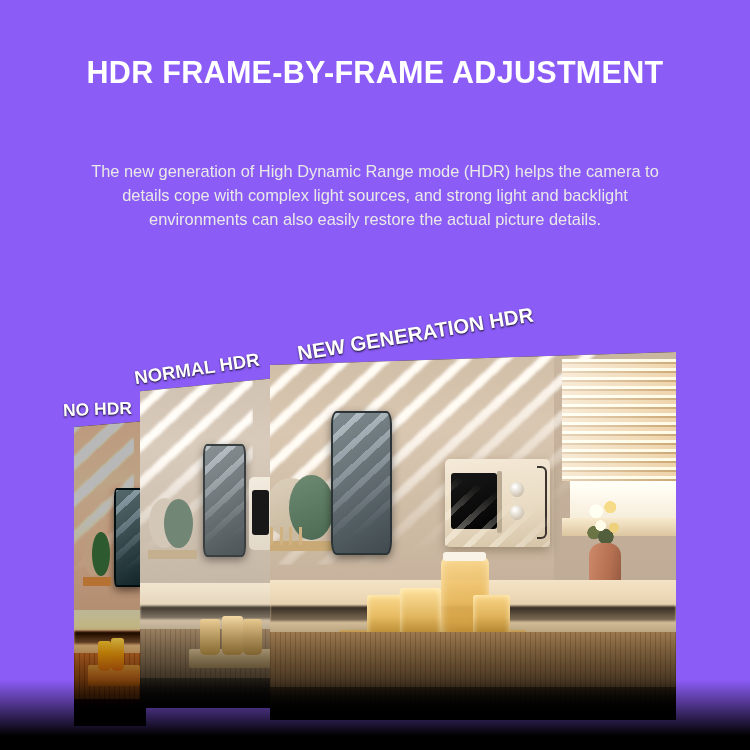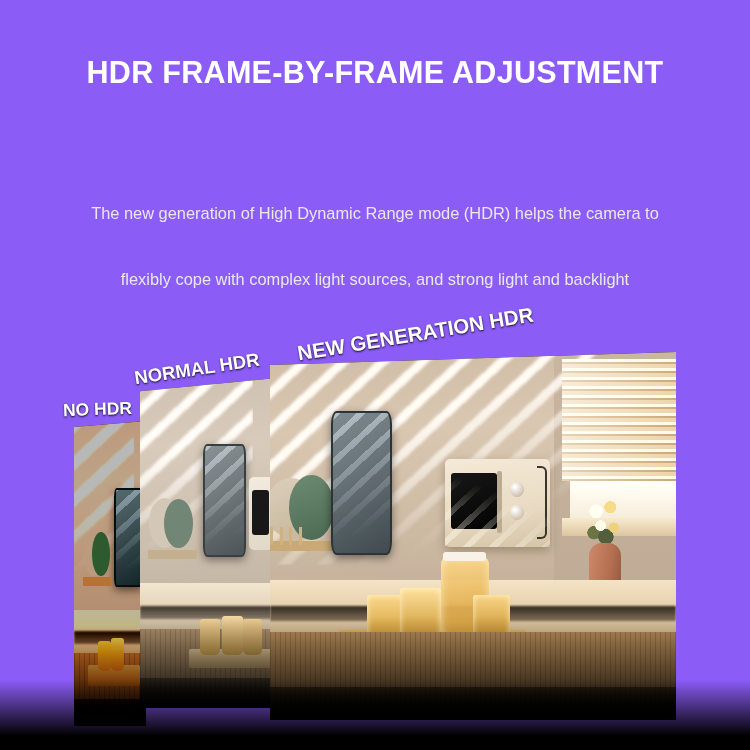--- a/index.html
+++ b/index.html
@@ -15,21 +15,21 @@
   
   .head-wrap{position:absolute;left:0;top:56px;width:750px;text-align:center;}
   .h-line{
     color:#ffffff;font-weight:bold;letter-spacing:.3px;
     line-height:1.06;white-space:nowrap;
   }
   .h1{font-size:30.5px;}
   .h2{font-size:30.5px;}
   .h3{font-size:30.5px;}
   .body-wrap{position:absolute;left:28px;top:160px;width:694px;text-align:center;}
-  .b-line{color:#e9e9e9;font-size:16.4px;line-height:1.45;white-space:nowrap;margin-top:42px;}
+  .b-line{color:#e9e9e9;font-size:16.4px;line-height:1.45;white-space:nowrap;}
 
   
   .lbl{
     position:absolute;color:#fff;font-weight:bold;white-space:nowrap;
     z-index:40;text-shadow:0 1px 2px rgba(0,0,0,.9);
   }
   #label-no-hdr{left:63px;top:399px;font-size:17.5px;transform:rotate(-2deg);}
   #label-normal-hdr{left:134px;top:358px;font-size:18.5px;transform:rotate(-8.5deg);}
   #label-new-gen-hdr{left:296px;top:322px;font-size:20.5px;transform:rotate(-9.5deg);}
 
@@ -148,21 +148,22 @@
 <body>
 
 <div id="stage">
 
   <div class="head-wrap">
     <div class="h-line h1">HDR FRAME-BY-FRAME ADJUSTMENT</div>
   </div>
 
   <div class="body-wrap">
     <div class="b-line">The new generation of High Dynamic Range mode (HDR) helps the camera to</div>
-    <div class="b-line">flexibly cope with complex light sources, and strong light and backlight</div>
+    <div class="b-line">details cope with complex light sources, and strong light and backlight</div>
+    <div class="b-line">environments can also easily restore the actual picture details.</div>
   </div>
 
   <div class="panel" id="panel-no-hdr">
     <div class="scene">
       <div class="wall"></div>
       <div class="stripes"></div>
       <div class="tablet" style="left:56%;top:22%;width:34%;height:31%;"></div>
       <div class="dishrack" style="left:12%;top:36%;width:40%;height:18%;">
         <div class="plate" style="left:4%;top:0;width:66%;height:82%;background:#cbbda8;"></div>
         <div class="plate" style="left:34%;top:2%;width:60%;height:80%;background:#5d7a63;"></div>

